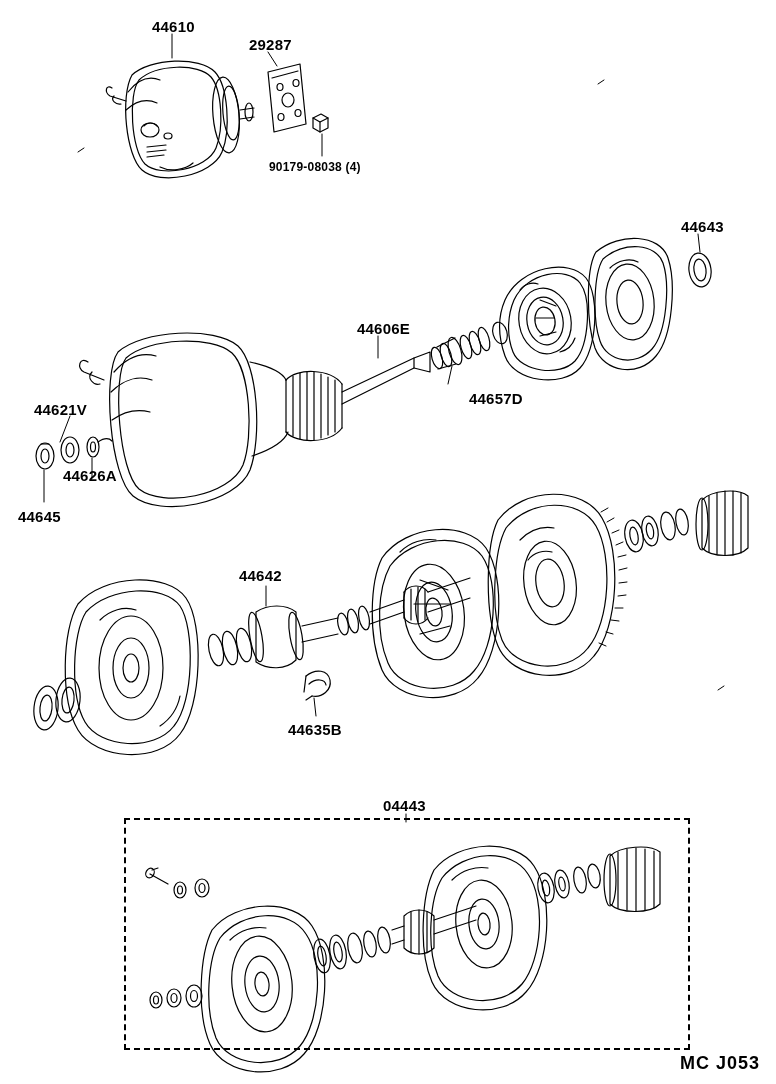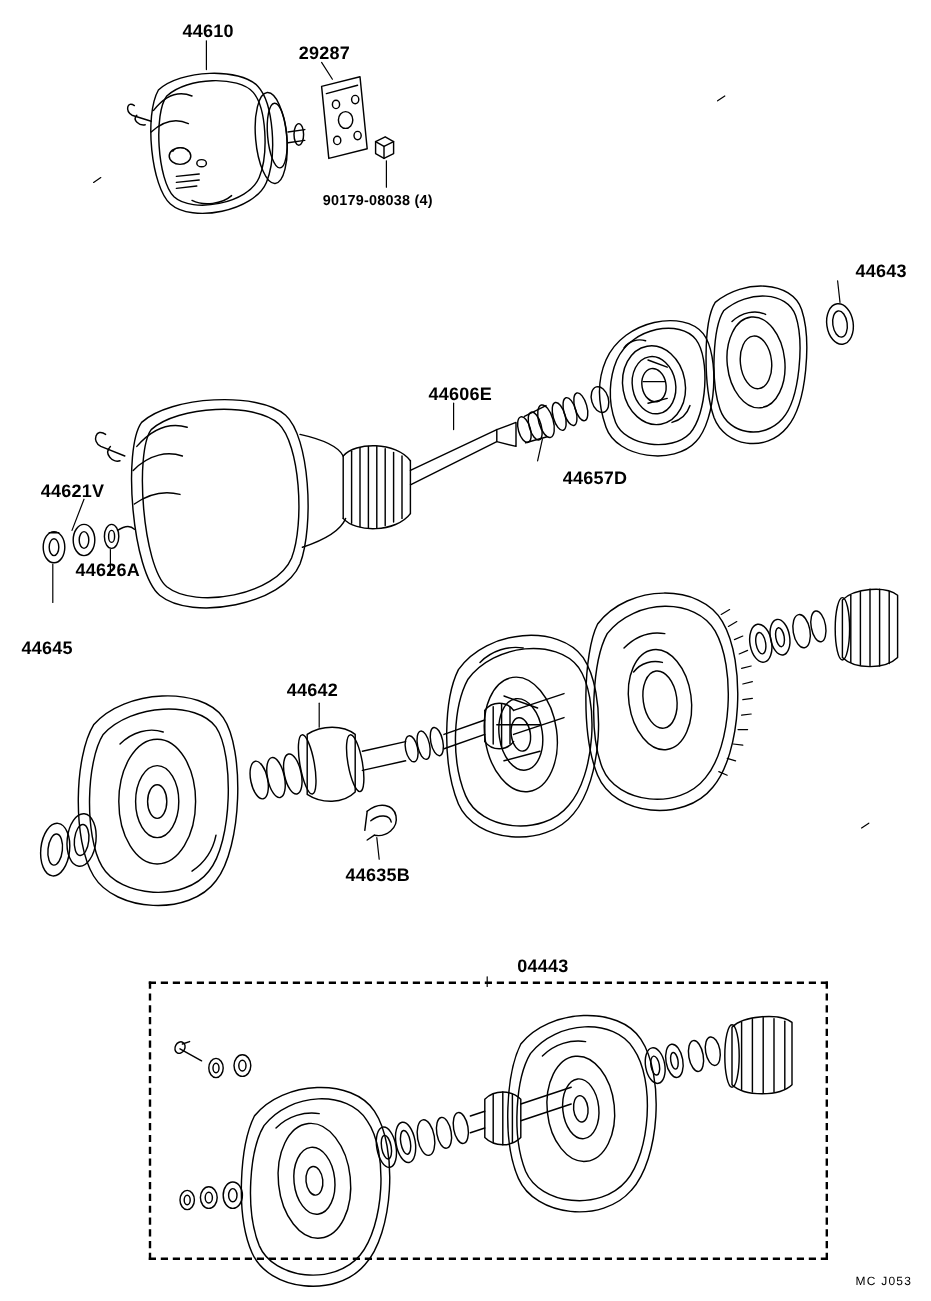--- a/index.html
+++ b/index.html
@@ -35,22 +35,22 @@
     white-space: nowrap;
     letter-spacing: 0.2px;
   }
   .lbl.small {
     font-size: 12px;
   }
   .corner {
     position: absolute;
     right: 16px;
     bottom: 10px;
-    font-size: 10px;
-    font-weight: normal;
+    font-size: 18px;
+    font-weight: bold;
     letter-spacing: 1px;
   }
   .kit-box {
     position: absolute;
     left: 124px;
     top: 818px;
     width: 566px;
     height: 232px;
     border: 2px dashed #000000;
     box-sizing: border-box;
@@ -383,25 +383,25 @@
         <path d="M718 690 L724 686"></path>
       </g>
     </g>
   </svg>
 
   <div class="kit-box"></div>
 
   <div class="lbl" style="left:152px; top:18px;">44610</div>
   <div class="lbl" style="left:249px; top:36px;">29287</div>
   <div class="lbl small" style="left:269px; top:160px;">90179-08038 (4)</div>
-  <div class="lbl" style="left:681px; top:218px;margin-left:32px;">44643</div>
+  <div class="lbl" style="left:681px; top:218px;">44643</div>
   <div class="lbl" style="left:357px; top:320px;">44606E</div>
   <div class="lbl" style="left:421px; top:390px;margin-left:48px;">44657D</div>
   <div class="lbl" style="left:34px;  top:401px;">44621V</div>
   <div class="lbl" style="left:63px;  top:467px;">44626A</div>
-  <div class="lbl" style="left:18px;  top:532px;">44645</div>
+  <div class="lbl" style="left:18px;  top:508px;">44645</div>
   <div class="lbl" style="left:239px; top:567px;">44642</div>
   <div class="lbl" style="left:288px; top:721px;">44635B</div>
-  <div class="lbl" style="left:383px; top:797px;margin-left:48px;">04443</div>
+  <div class="lbl" style="left:383px; top:797px;">04443</div>
 
   <div class="corner">MC J053</div>
 
 </div>
 
 </body></html>

